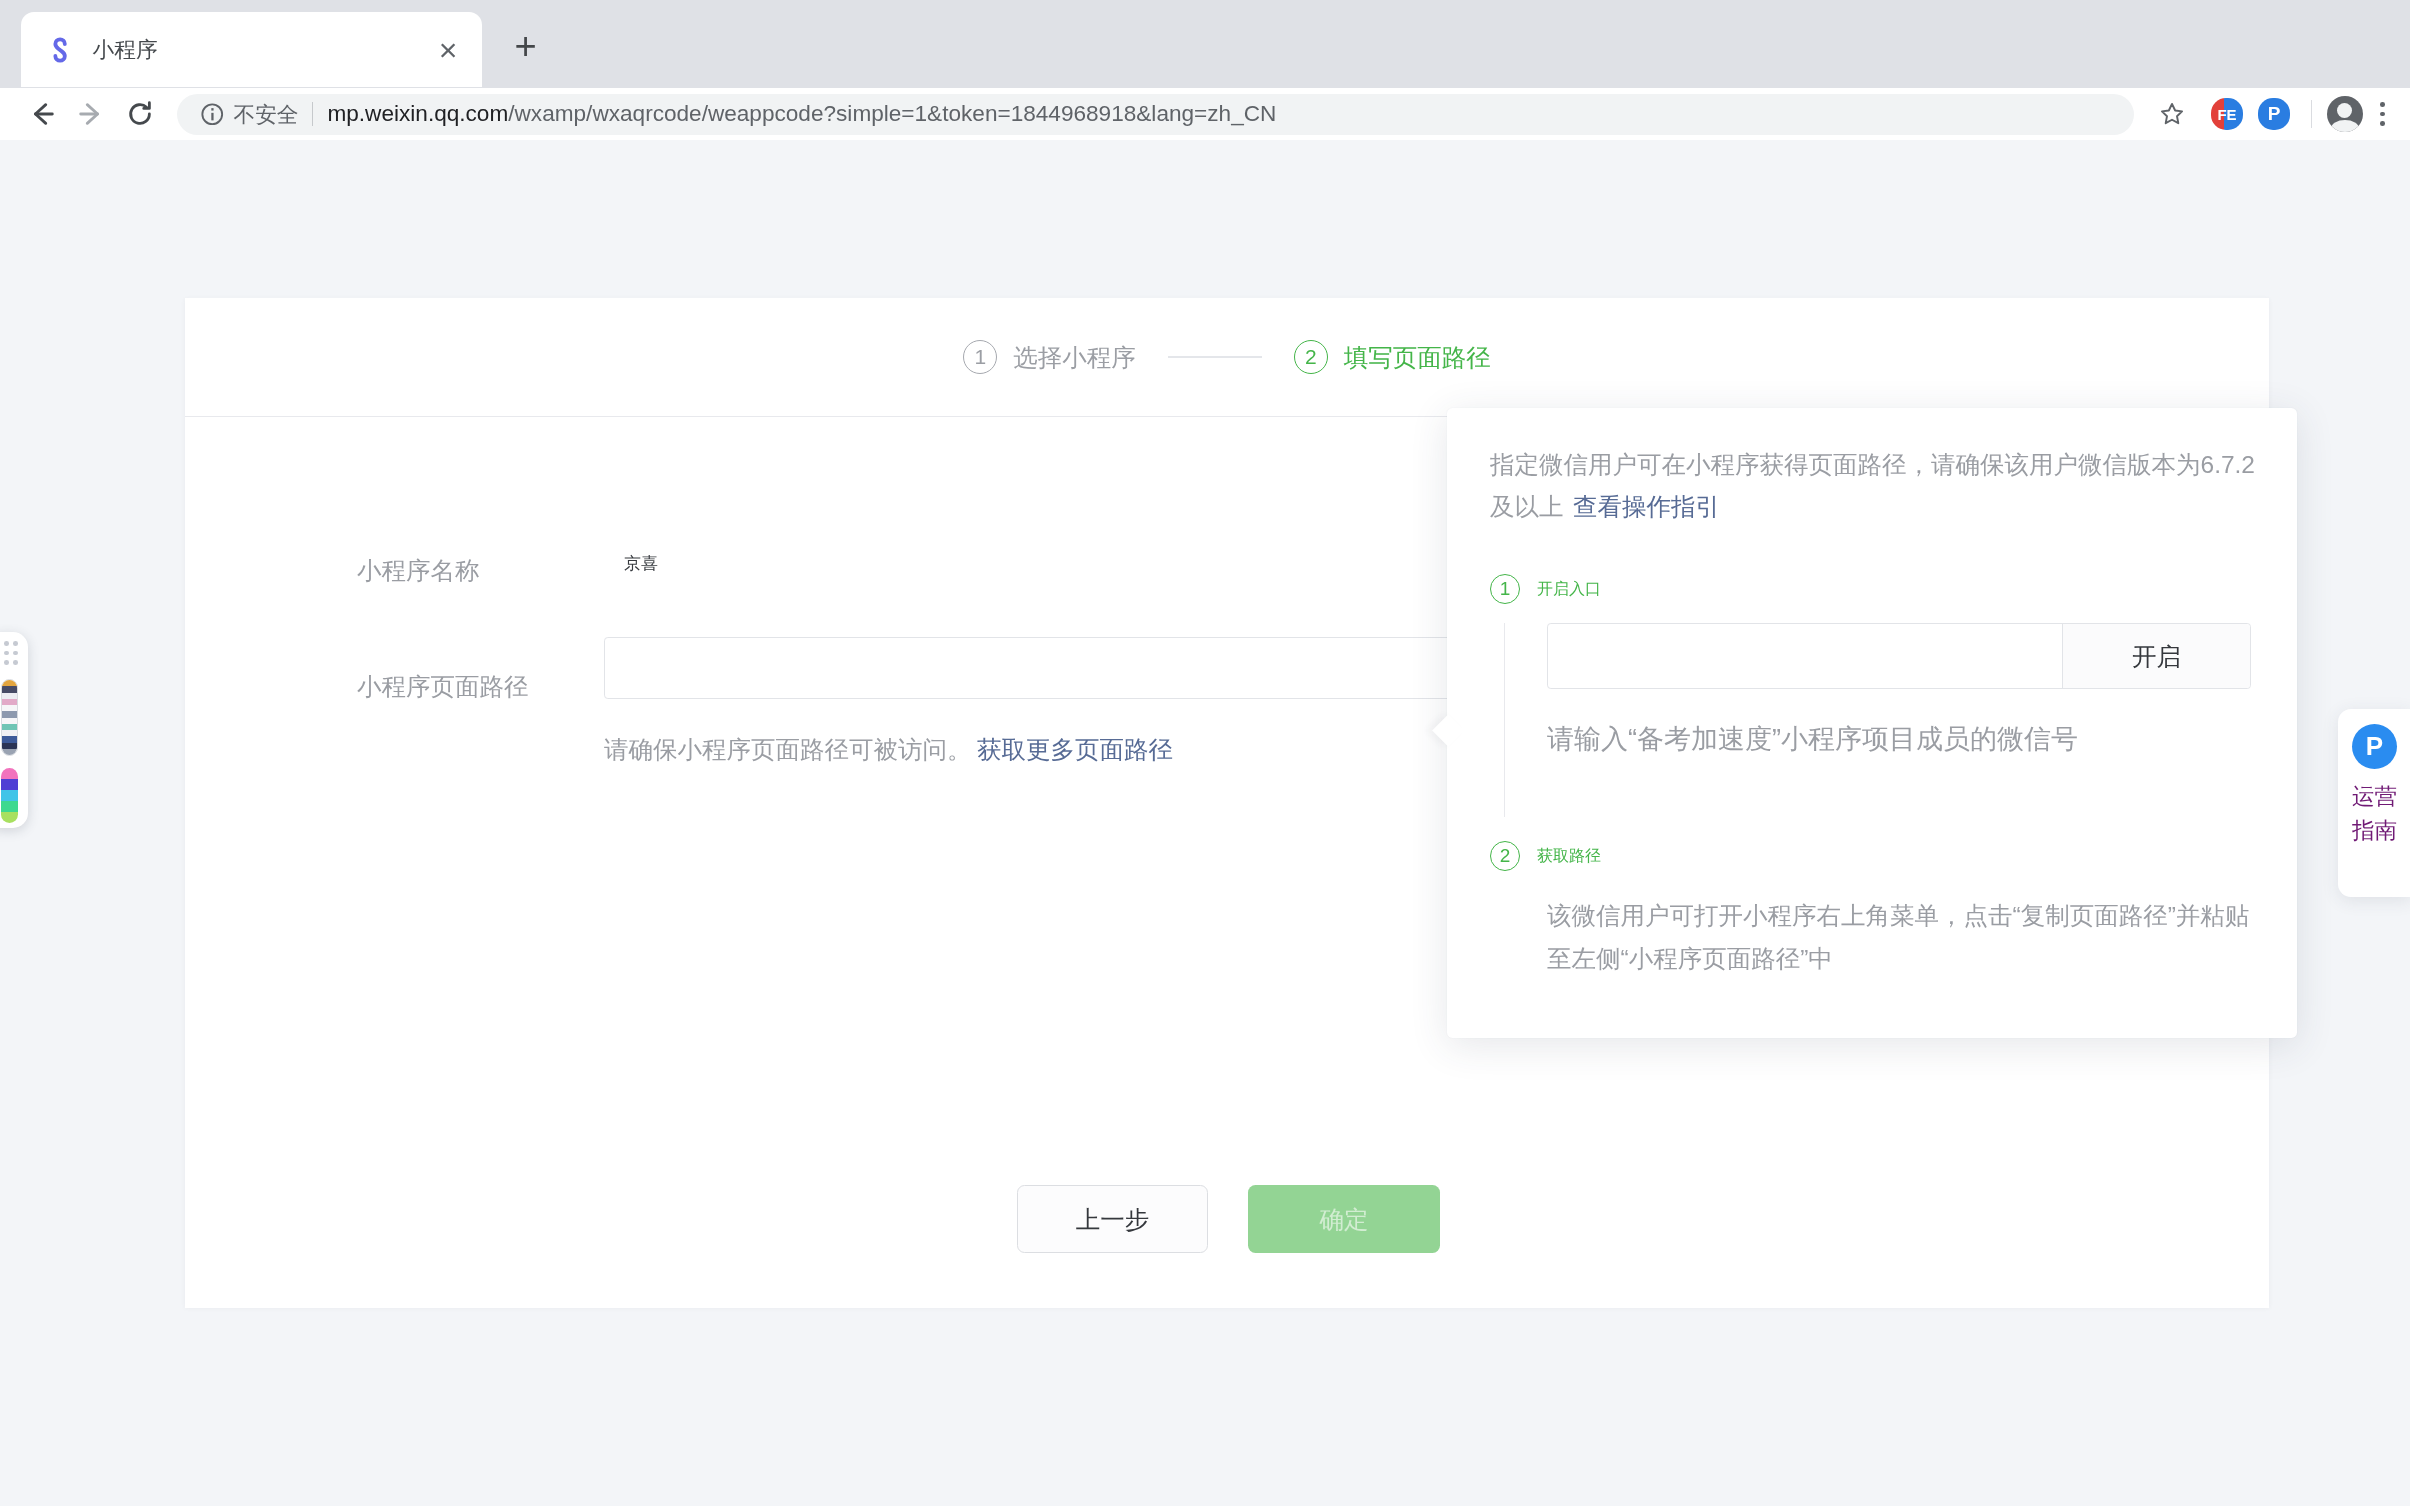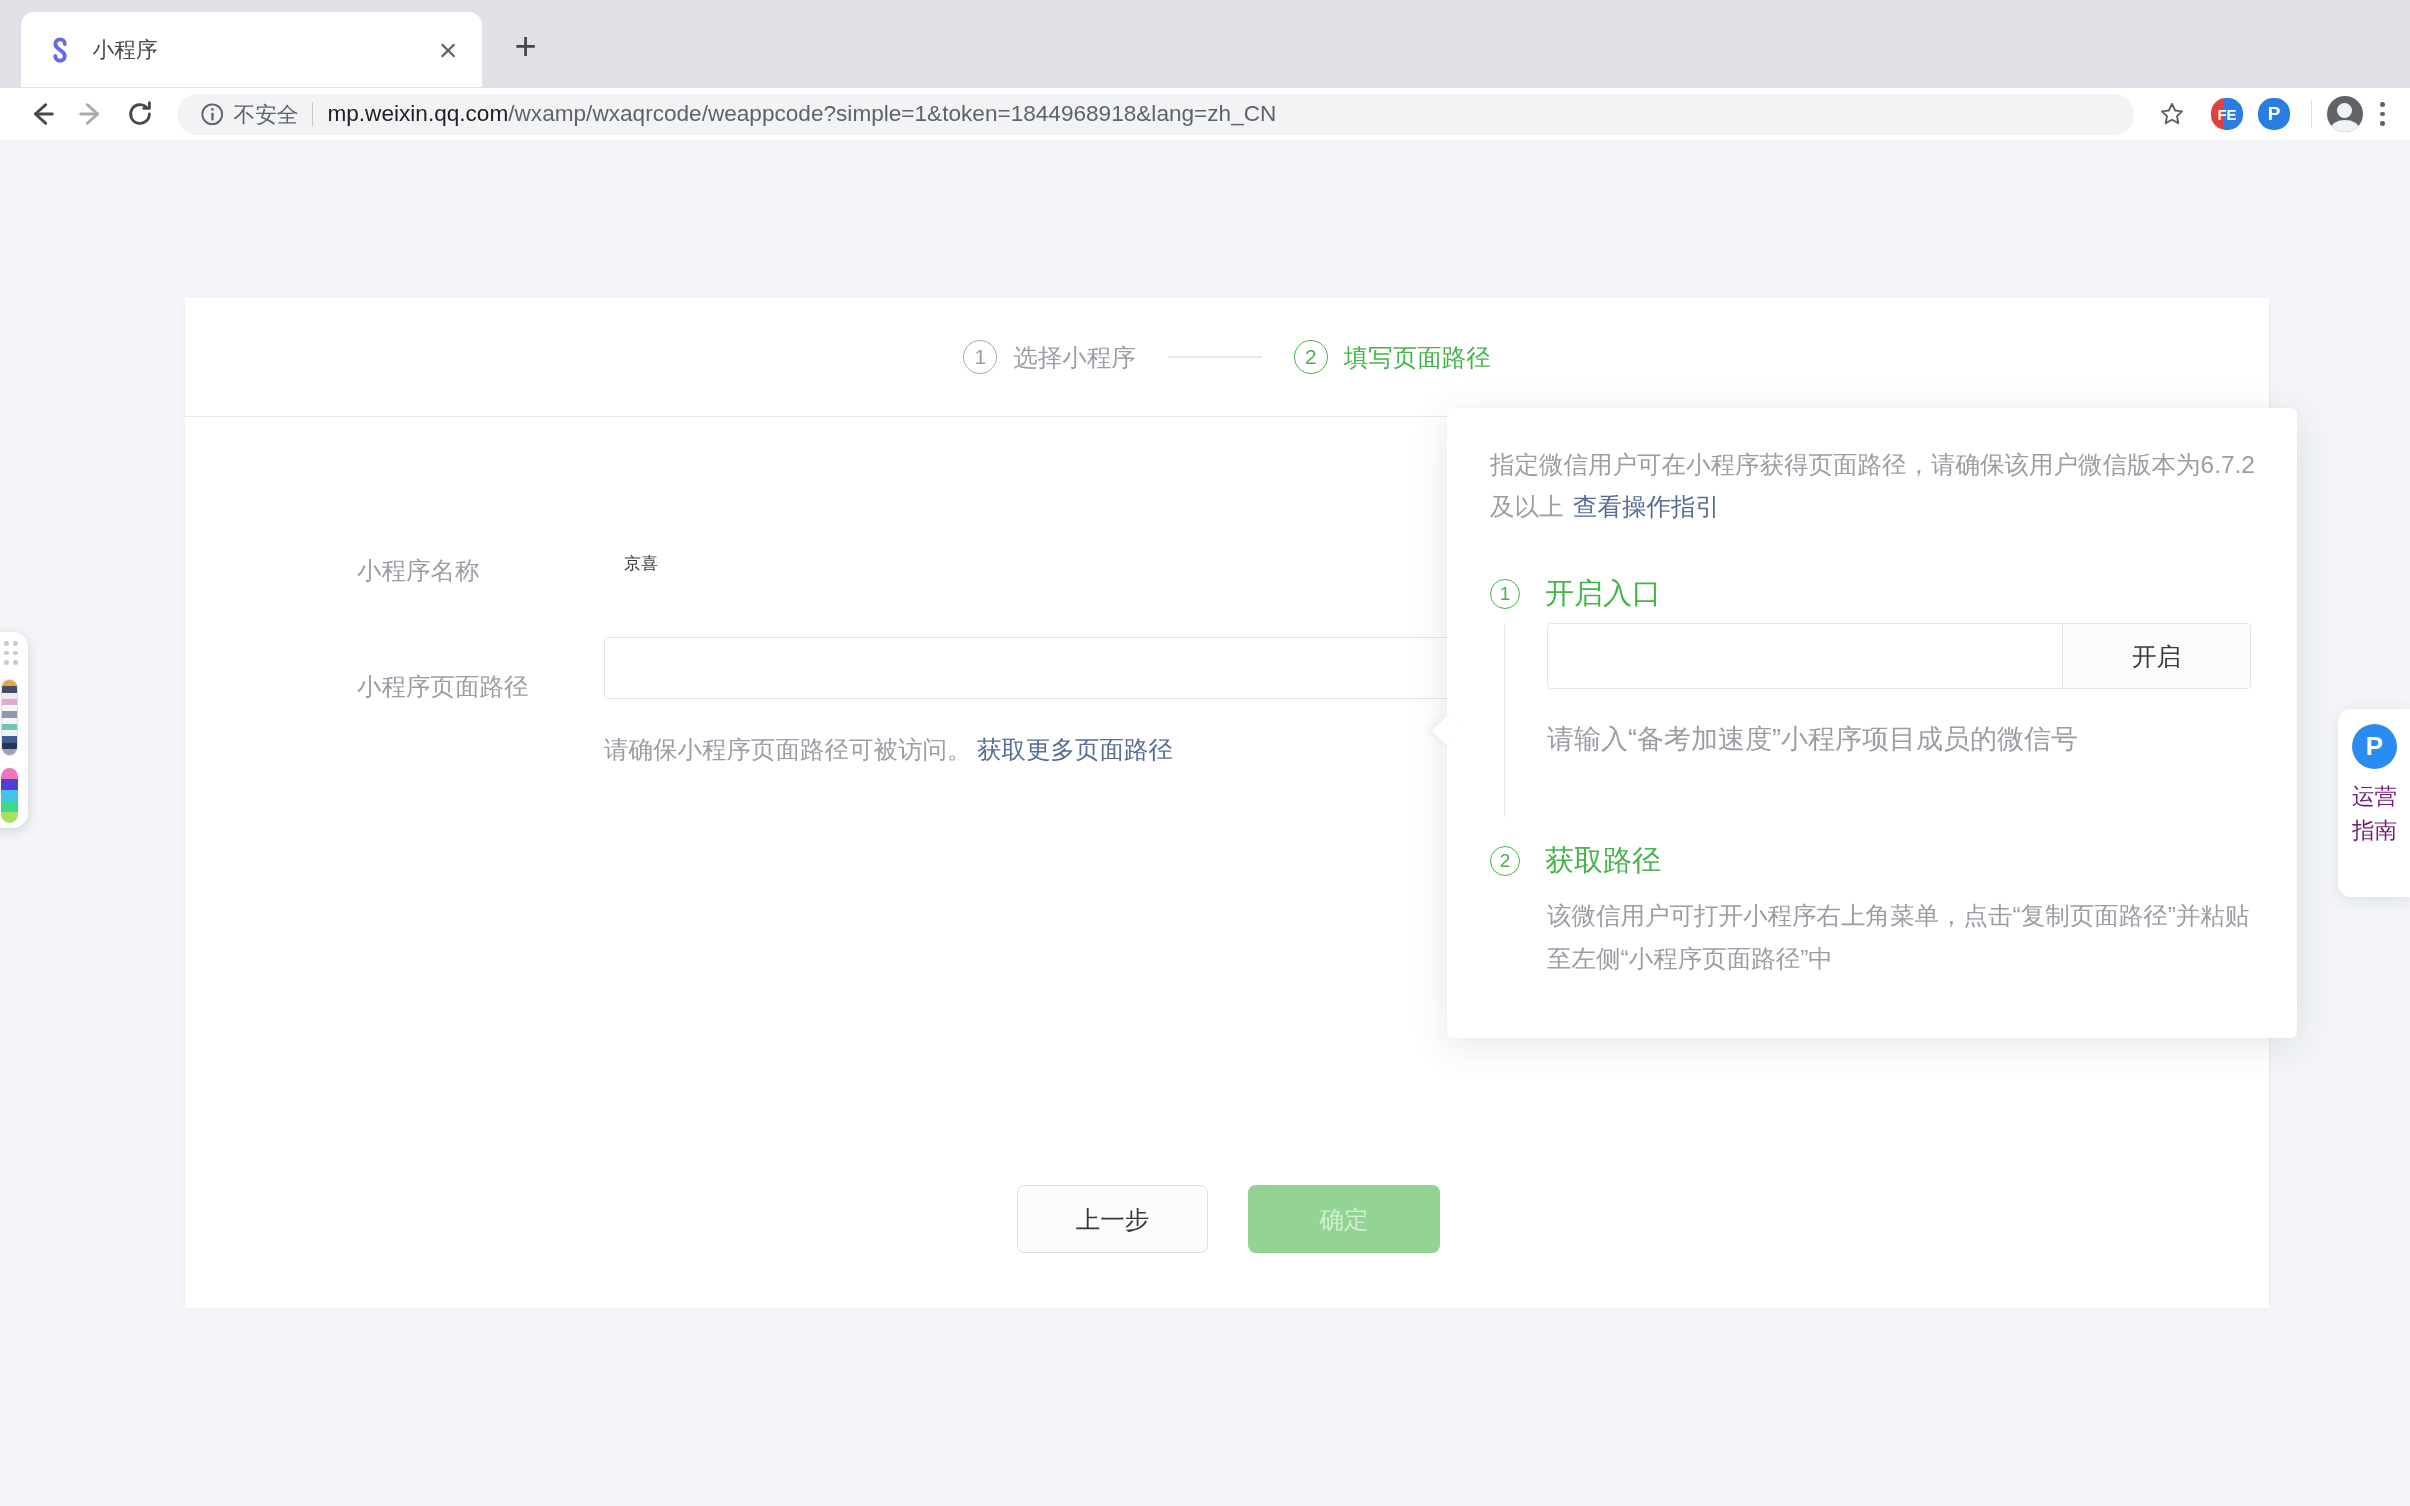--- a/index.html
+++ b/index.html
@@ -94,21 +94,21 @@
     position:absolute; left:-10.4px; top:311px; width:22.6px; height:22.6px; background:#fff;
     transform:rotate(45deg); box-shadow:-3.8px 3.8px 7.5px rgba(50,60,80,0.05);
   }
   .pop-intro { position:absolute; left:43px; top:36px; width:770px; font-size:24.5px; line-height:42px; color:#9a9da3; }
   .pop-link { color:#576b95; text-decoration:none; cursor:pointer; margin-left:9.4px; }
   .pop-step-header { position:absolute; left:43px; display:flex; align-items:center; gap:17px; }
   .pop-step1-header { top:166px; }
   .pop-step2-header { top:433px; }
   .pop-circle { width:30px; height:30px; border-radius:50%; border:1.9px solid #44b549; color:#44b549;
     display:flex; align-items:center; justify-content:center; font-size:19px; flex:0 0 auto; }
-  .pop-step-title { font-size:29px; color:#44b549;margin-left:8px; }
+  .pop-step-title { font-size:16px; color:#44b549; }
   .pop-connector { position:absolute; left:57px; top:215px; width:0.9px; height:194px; background:#e8e9ed; }
   .wx-input-group {
     position:absolute; left:100px; top:215px; width:704px; height:66px;
     border:0.9px solid #e2e4e8; border-radius:3.8px; display:flex; background:#fff;
   }
   .wx-input { flex:1; border:none; outline:none; font-size:23.5px; padding:0 17px; color:#35383d; background:transparent; }
   .wx-open-btn { width:188px; border:none; border-left:0.9px solid #e2e4e8; background:#fbfbfc; font-size:24.5px; color:#35383d; cursor:pointer; border-radius:0 3.8px 3.8px 0; }
   .pop-helper1 { position:absolute; left:100px; top:313px; font-size:27px; color:#9a9da3; }
   .pop-step2-text { position:absolute; left:100px; top:486px; width:716px; font-size:24.5px; line-height:43px; color:#9a9da3; }
 

